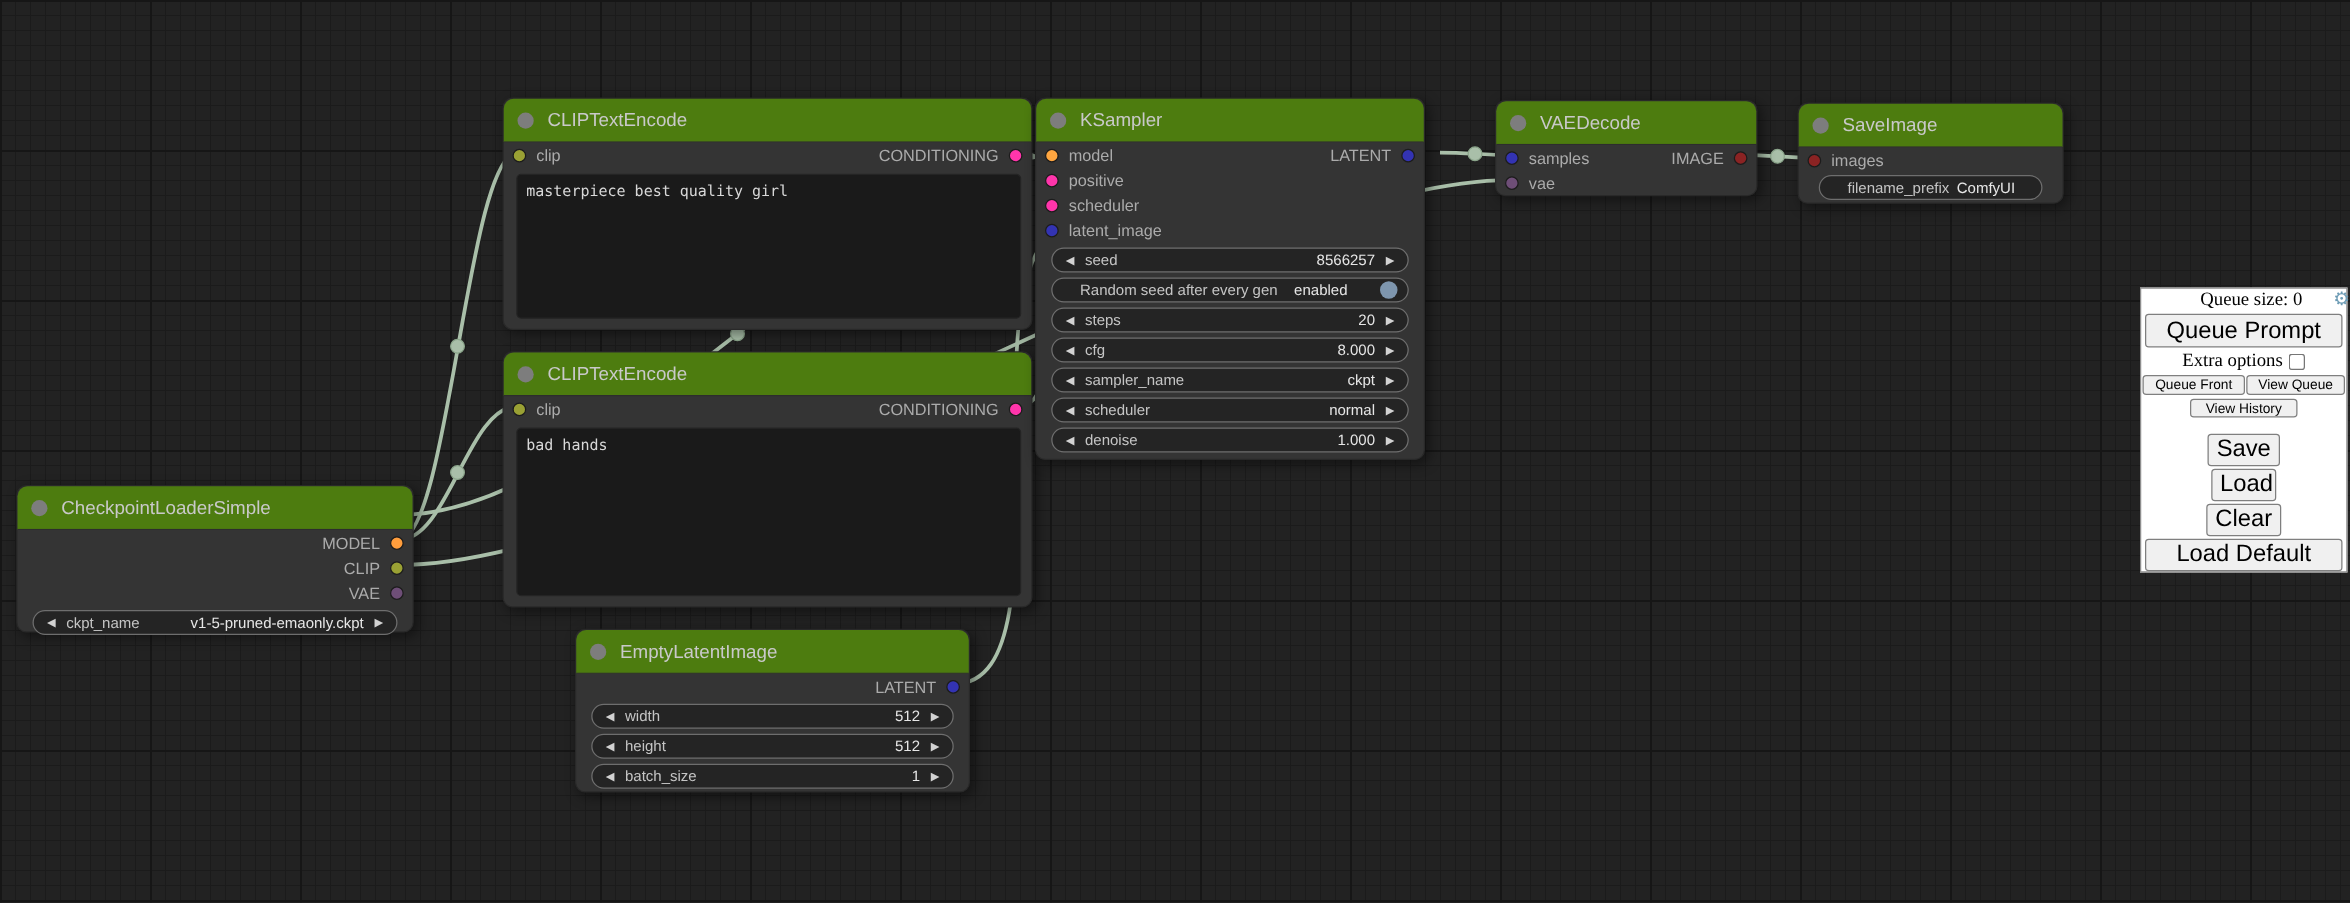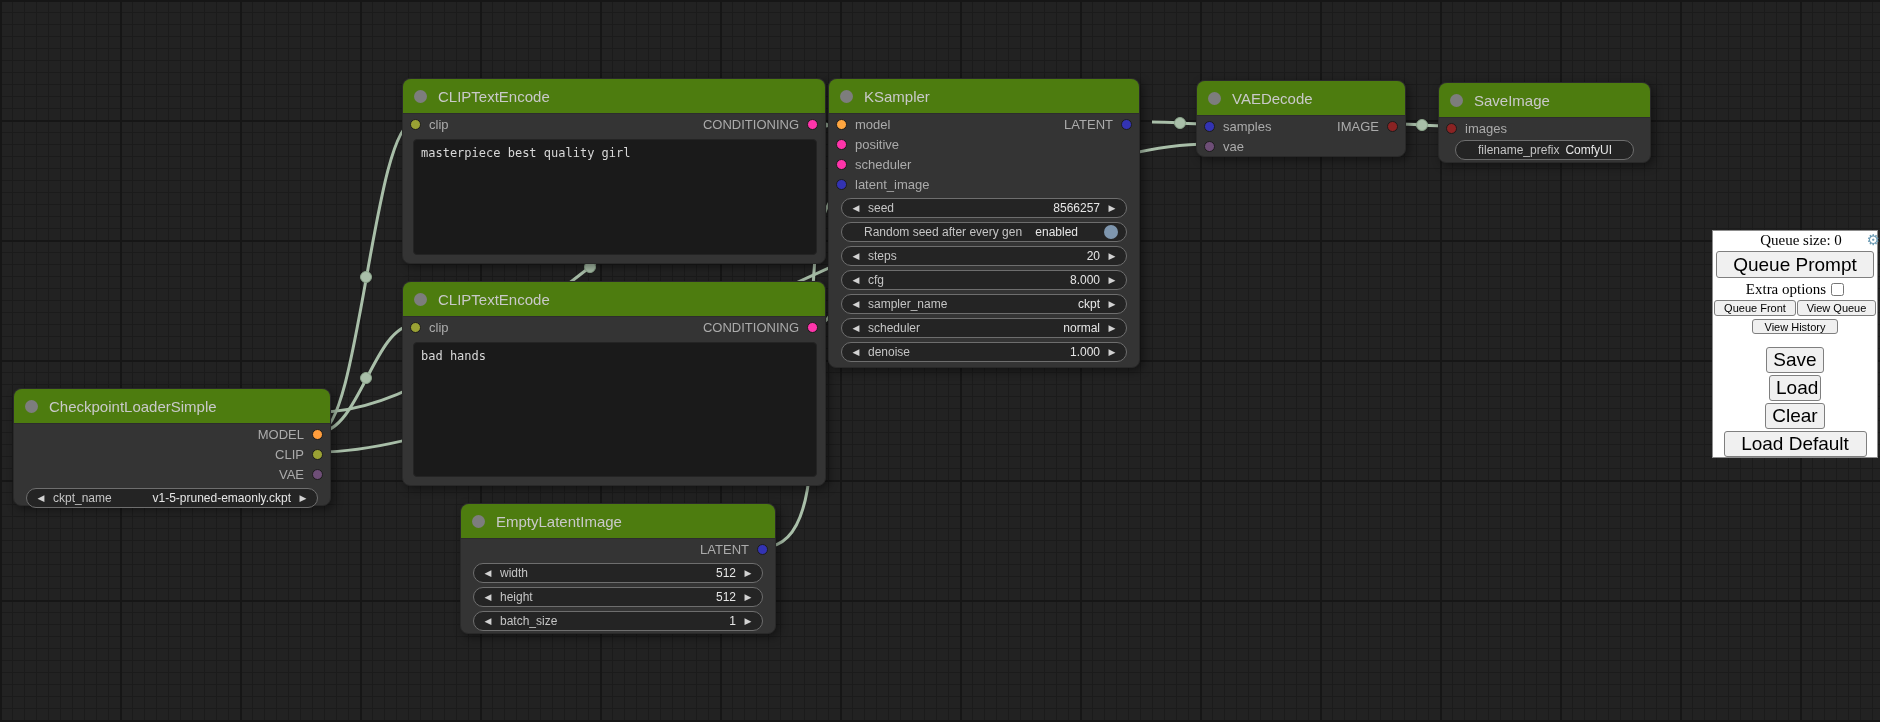--- a/index.html
+++ b/index.html
@@ -50,21 +50,21 @@
     font-family:"Liberation Serif",serif;font-size:15px;color:#000;}
   .q-extra input{width:13px;height:13px;margin:0;}
   .q-smallrow{display:flex;width:162px;gap:1px;margin-top:1px;}
   .btn.small{height:16px;font-size:11px;padding:0;}
   #queue-front-btn{flex:0 0 82px;}
   #view-queue-btn{flex:1;}
   #view-history-btn{width:86px;height:16px;margin-top:3px;}
   #save-btn{width:58px;height:27px;font-size:19px;margin-top:13px;}
   #load-btn{width:52px;height:27px;font-size:19px;margin-top:2px;}
   #clear-btn{width:60px;height:27px;font-size:19px;margin-top:2px;}
-  #load-default-btn{width:143px;height:27px;font-size:19px;margin-top:2px;}
+  #load-default-btn{width:158px;height:27px;font-size:19px;margin-top:2px;}
 </style>
 </head>
 <body>
 
 <div id="canvas">
 
   <svg id="links" width="1880" height="722">
     <path class="link" d="M319,412 C489,412 691,122 861,122"></path>
     <path class="link" d="M319,432 C359,432 374,122 414,122"></path>
     <path class="link" d="M319,432 C359,432 374,325 414,325"></path>

